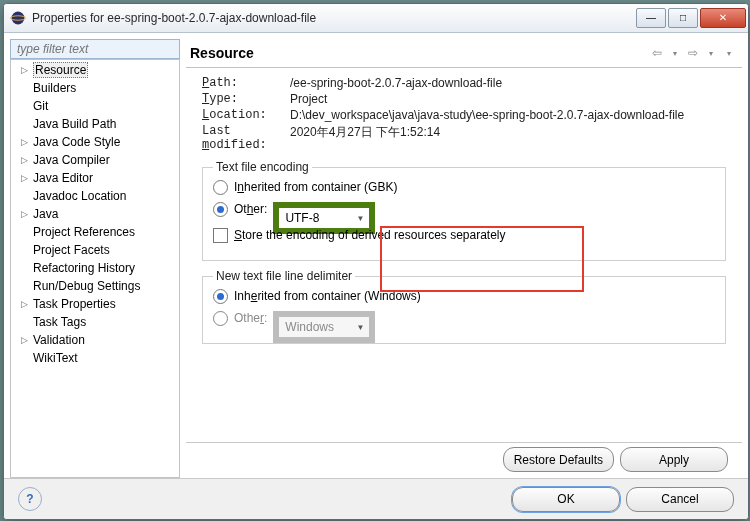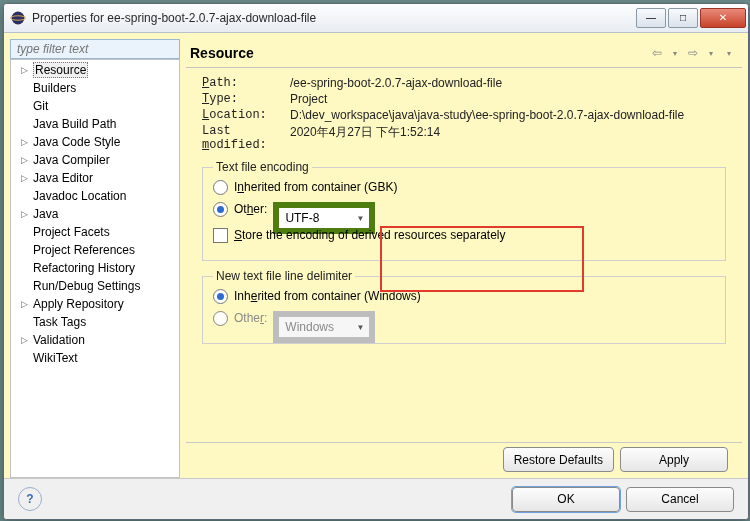--- a/index.html
+++ b/index.html
@@ -1,16 +1,16 @@
 <!DOCTYPE html>
 <html><head>
 <meta charset="utf-8">
 <style>
   html,body{margin:0;padding:0;font-family:"Segoe UI",Tahoma,sans-serif;font-size:12px;background:#6b8a8a;}
-  .window{width:744px;height:515px;margin:3px;background:#fef9c3;border:1px solid #5a6a75;border-radius:4px;box-shadow:0 4px 12px rgba(0,0,0,.35);overflow:hidden;display:flex;flex-direction:column;}
+  .window{width:744px;height:515px;margin:3px;background:#ffffff;border:1px solid #5a6a75;border-radius:4px;box-shadow:0 4px 12px rgba(0,0,0,.35);overflow:hidden;display:flex;flex-direction:column;}
   .titlebar{height:28px;background:linear-gradient(#fdfdfe,#e8edf3);border-bottom:1px solid #b7c1cc;display:flex;align-items:center;padding:0 2px 0 6px;}
   .titlebar .appicon{width:16px;height:16px;margin-right:6px;display:flex;align-items:center;justify-content:center;}
   .titlebar .title{flex:1;color:#2a2a2a;}
   .winbtns{display:flex;gap:2px;}
   .winbtn{width:28px;height:18px;border:1px solid #8a97a5;border-radius:2px;background:linear-gradient(#f8fafd,#dbe2ec);display:flex;align-items:center;justify-content:center;cursor:pointer;font-size:10px;line-height:1;}
   .winbtn.close{background:linear-gradient(#e98a7a,#c7432a);border-color:#9a3323;color:#fff;width:44px;}
   .body{flex:1;display:flex;padding:6px 6px 0 6px;gap:6px;min-height:0;}
   .sidebar{width:170px;display:flex;flex-direction:column;}
   .filter{border:1px solid #9cb7cf;background:#eaf3fb;height:20px;padding:1px 4px;box-sizing:border-box;}
   .filter input{border:none;outline:none;background:transparent;width:100%;color:#2869c6;font-style:italic;font-size:12px;}
@@ -34,21 +34,21 @@
   .radio{width:13px;height:13px;border:1px solid #777;border-radius:50%;background:#fff;display:inline-flex;align-items:center;justify-content:center;cursor:pointer;}
   .radio.checked::after{content:"";width:7px;height:7px;border-radius:50%;background:#2d6bd1;}
   .checkbox{width:13px;height:13px;border:1px solid #777;background:#fff;display:inline-block;cursor:pointer;}
   .combo{border:6px solid #4d7c0f;height:20px;display:flex;align-items:center;padding:0 2px 0 6px;background:#fff;min-width:82px;}
   .combo .val{flex:1;}
   .combo .caret{width:14px;text-align:center;color:#555;font-size:8px;}
   .combo.disabled{color:#8a8a8a;border-color:#bdbdbd;background:#f6f6f6;}
   .combo.disabled .val{color:#8a8a8a;}
   .highlight{position:absolute;border:2px solid #e23b2b;left:194px;top:158px;width:200px;height:62px;pointer-events:none;}
   .page-actions{display:flex;justify-content:flex-end;gap:6px;padding:4px 14px 6px 0;}
-  .button{min-width:86px;height:23px;border:1px solid #8a8a8a;border-radius:4px;background:linear-gradient(#fdfdfd,#e6e6e6);cursor:pointer;display:inline-flex;align-items:center;justify-content:center;padding:0 10px;}
+  .button{min-width:86px;height:23px;border:1px solid #8a8a8a;border-radius:11px;background:linear-gradient(#fdfdfd,#e6e6e6);cursor:pointer;display:inline-flex;align-items:center;justify-content:center;padding:0 10px;}
   .footer{height:40px;border-top:1px solid #c9c9c9;display:flex;align-items:center;padding:0 14px;background:#f0f0f0;}
   .footer .help{width:22px;height:22px;border:1px solid #9aaecb;border-radius:50%;color:#3a6bb7;display:flex;align-items:center;justify-content:center;cursor:pointer;font-weight:bold;}
   .footer .spacer{flex:1;}
   .button.default{box-shadow:0 0 0 1px #6fa3e0;}
   .muted{color:#8a8a8a;}
   .sep{height:1px;background:#c9c9c9;margin:6px -16px 0 -16px;}
 </style>
 </head>
 <body>
 
@@ -106,37 +106,37 @@
           <div class="item">
             <span class="arrow"></span>
             <span class="lbl">Javadoc Location</span>
           </div>
           <div class="item">
             <span class="arrow">▷</span>
             <span class="lbl">Java</span>
           </div>
           <div class="item">
             <span class="arrow"></span>
+            <span class="lbl">Project References</span>
+          </div>
+          <div class="item">
+            <span class="arrow"></span>
             <span class="lbl">Project Facets</span>
           </div>
           <div class="item">
             <span class="arrow"></span>
-            <span class="lbl">Project References</span>
-          </div>
-          <div class="item">
-            <span class="arrow"></span>
             <span class="lbl">Refactoring History</span>
           </div>
           <div class="item">
             <span class="arrow"></span>
             <span class="lbl">Run/Debug Settings</span>
           </div>
           <div class="item">
             <span class="arrow">▷</span>
-            <span class="lbl">Apply Repository</span>
+            <span class="lbl">Task Properties</span>
           </div>
           <div class="item">
             <span class="arrow"></span>
             <span class="lbl">Task Tags</span>
           </div>
           <div class="item">
             <span class="arrow">▷</span>
             <span class="lbl">Validation</span>
           </div>
           <div class="item">

